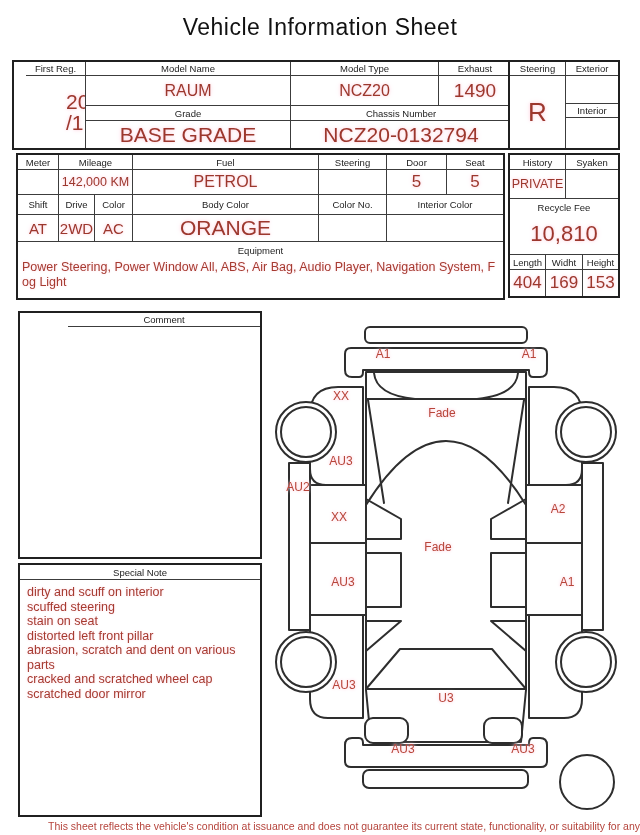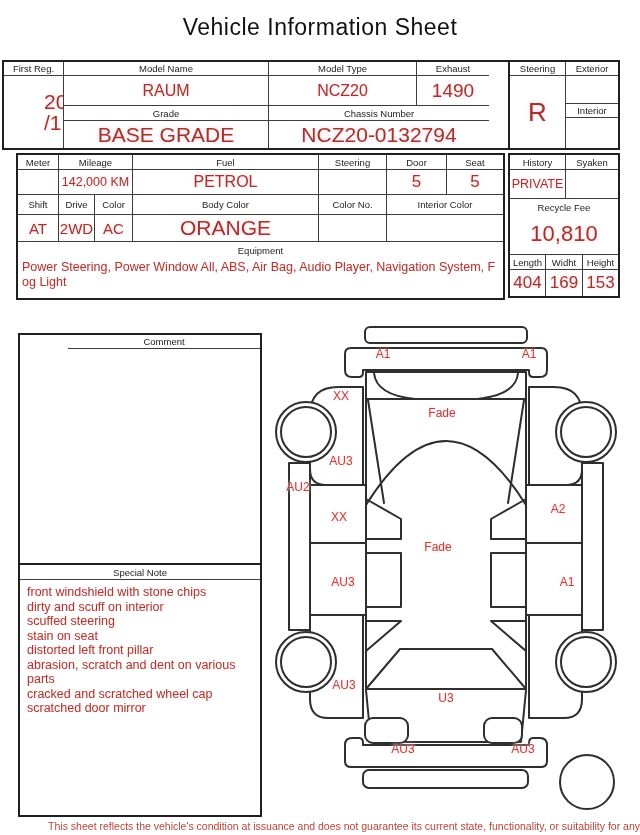--- a/index.html
+++ b/index.html
@@ -32,21 +32,21 @@
   .footer{left:0;right:0;top:820px;text-align:right;font-size:10.5px;color:#b5443c;padding-left:43px;}
   .diagram{left:270px;top:315px;width:370px;height:505px;}
   .diagram svg{position:absolute;left:0;top:0;}
   .dmg{position:absolute;transform:translate(-50%,-50%);font-size:12px;color:#b8453a;white-space:nowrap;text-shadow:0 0 3px #ffd2de,0 0 5px #ffe2eb;}
 </style>
 </head>
 <body>
 
 <div class="abs title">Vehicle Information Sheet</div>
 
-<div class="abs tbl" style="left:2px;top:60px;width:577px;height:90px;grid-template-columns:60px 205px 148px 72px;grid-template-rows:14px 30px 15px 1fr;">
+<div class="abs tbl" style="left:12px;top:60px;width:577px;height:90px;grid-template-columns:60px 205px 148px 72px;grid-template-rows:14px 30px 15px 1fr;padding-left:12px;">
   <div class="cell hcell br bb">First Reg.</div>
   <div class="cell hcell br bb">Model Name</div>
   <div class="cell hcell br bb">Model Type</div>
   <div class="cell hcell bb">Exhaust</div>
 
   <div class="cell val v21 br firstreg" style="grid-row:2/5;grid-column:1;margin-left:36px;">
     <span>2009</span>
     <span>/1</span>
   </div>
   <div class="cell val v20 br bb">RAUM</div>
@@ -116,29 +116,28 @@
   <div style="grid-column:1/3;display:grid;grid-template-columns:36px 37px 1fr;grid-template-rows:15px 1fr;">
     <div class="cell hcell br bb">Length</div>
     <div class="cell hcell br bb">Widht</div>
     <div class="cell hcell bb">Height</div>
     <div class="cell val v17 br">404</div>
     <div class="cell val v17 br">169</div>
     <div class="cell val v17">153</div>
   </div>
 </div>
 
-<div class="abs panelbox" style="left:18px;top:333px;width:244px;height:248px;padding-left:48px;">
+<div class="abs panelbox" style="left:18px;top:311px;width:244px;height:248px;padding-left:48px;">
   <div class="boxhead">Comment</div>
   <div class="notes"></div>
 </div>
 
 <div class="abs panelbox" style="left:18px;top:563px;width:244px;height:254px;">
   <div class="boxhead" style="height:15px;">Special Note</div>
   <div class="notes">
-      <div class="note-line">front windshield with stone chips</div>
       <div class="note-line">dirty and scuff on interior</div>
       <div class="note-line">scuffed steering</div>
       <div class="note-line">stain on seat</div>
       <div class="note-line">distorted left front pillar</div>
       <div class="note-line">abrasion, scratch and dent on various parts</div>
       <div class="note-line">cracked and scratched wheel cap</div>
       <div class="note-line">scratched door mirror</div>
     </div>
 </div>
 

